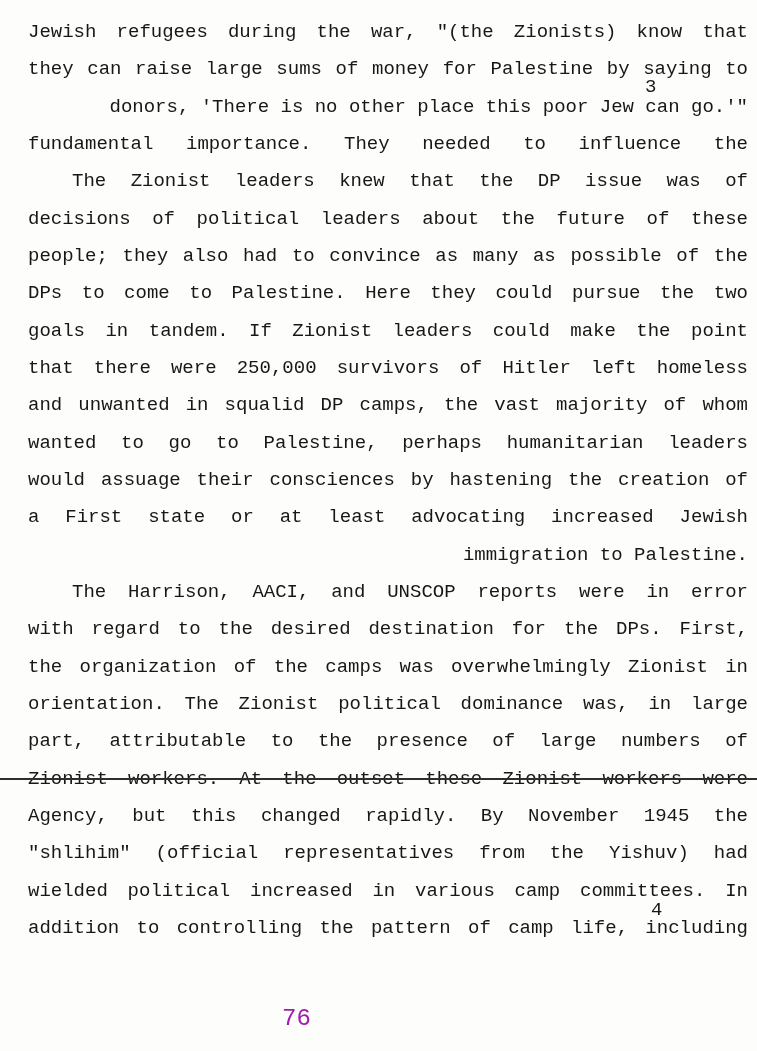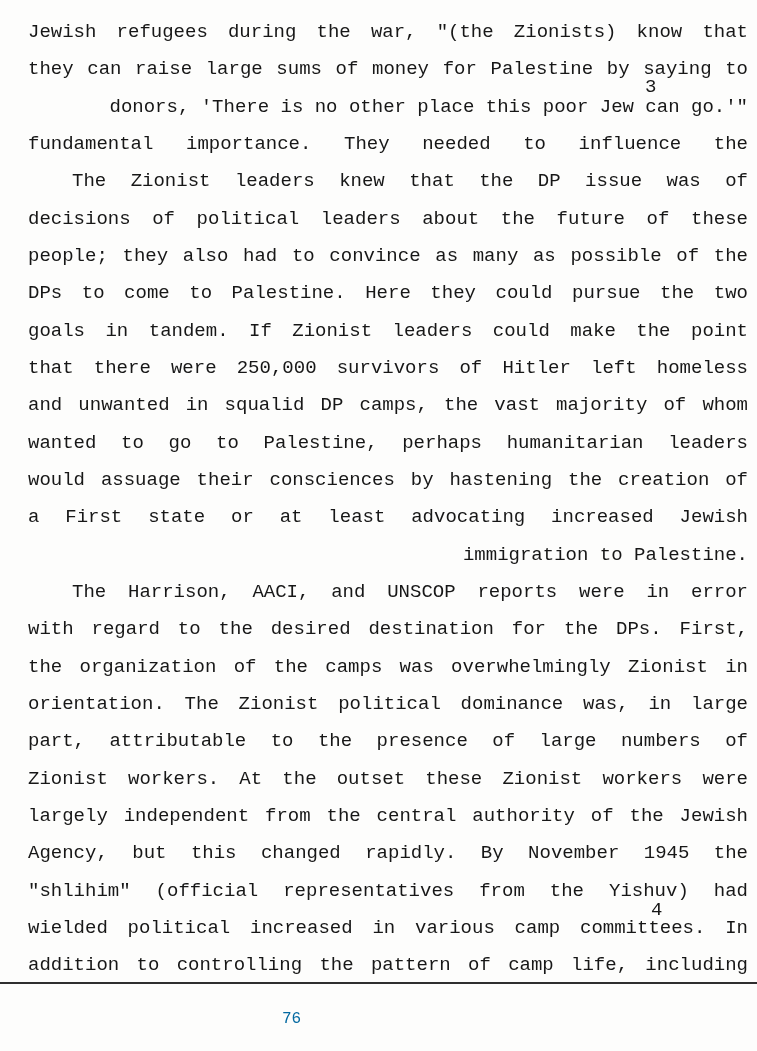--- a/index.html
+++ b/index.html
@@ -4,21 +4,21 @@
 <style>
   html, body { margin: 0; padding: 0; }
   body {
     width: 757px; height: 1051px;
     background: #fdfdfc;
     font-family: "Liberation Mono", monospace;
     overflow: hidden;
   }
   .page {
     position: relative;
-    width: 757px; height: 984px;
+    width: 757px; height: 780px;
     background: #fdfdfc;
     color: #171717;
   }
   .textblock {
     position: absolute;
     left: 28px; top: 14px;
     width: 720px;
     font-size: 19px;
     font-family: "Liberation Mono", monospace;
     color: #171717;
@@ -39,23 +39,23 @@
     position: absolute;
     font-size: 19px;
     line-height: 22px;
     color: #171717;
   }
   .fnmark.m3 { left: 645px; top: 76px; }
   .fnmark.m4 { left: 651px; top: 899px; }
   .pagenum {
     position: absolute;
     left: 282px; top: 1008px;
-    font-size: 16px;
+    font-size: 24px;
     line-height: 22px;
-    color: #0369a1;
+    color: #a21caf;
   }
   .scan-edge {
     position: absolute;
     left: 0; bottom: 0;
     width: 757px; height: 2px;
     background: #2e2e2e;
   }
 </style>
 </head>
 <body>
@@ -77,21 +77,20 @@
     <div class="line">wanted to go to Palestine, perhaps humanitarian leaders</div>
     <div class="line">would assuage their consciences by hastening the creation of</div>
     <div class="line">a First state or at least advocating increased Jewish</div>
     <div class="line nj">immigration to Palestine.</div>
     <div class="line indent">The Harrison, AACI, and UNSCOP reports were in error</div>
     <div class="line">with regard to the desired destination for the DPs. First,</div>
     <div class="line">the organization of the camps was overwhelmingly Zionist in</div>
     <div class="line">orientation. The Zionist political dominance was, in large</div>
     <div class="line">part, attributable to the presence of large numbers of</div>
     <div class="line">Zionist workers. At the outset these Zionist workers were</div>
-    <div class="line">largely independent from the central authority of the Jewish</div>
     <div class="line">Agency, but this changed rapidly. By November 1945 the</div>
     <div class="line">"shlihim" (official representatives from the Yishuv) had</div>
     <div class="line">wielded political increased in various camp committees. In</div>
     <div class="line">addition to controlling the pattern of camp life, including</div>
   </div>
 
   <span class="fnmark m3">3</span>
   <span class="fnmark m4">4</span>
 
   <div class="pagenum">76</div>

